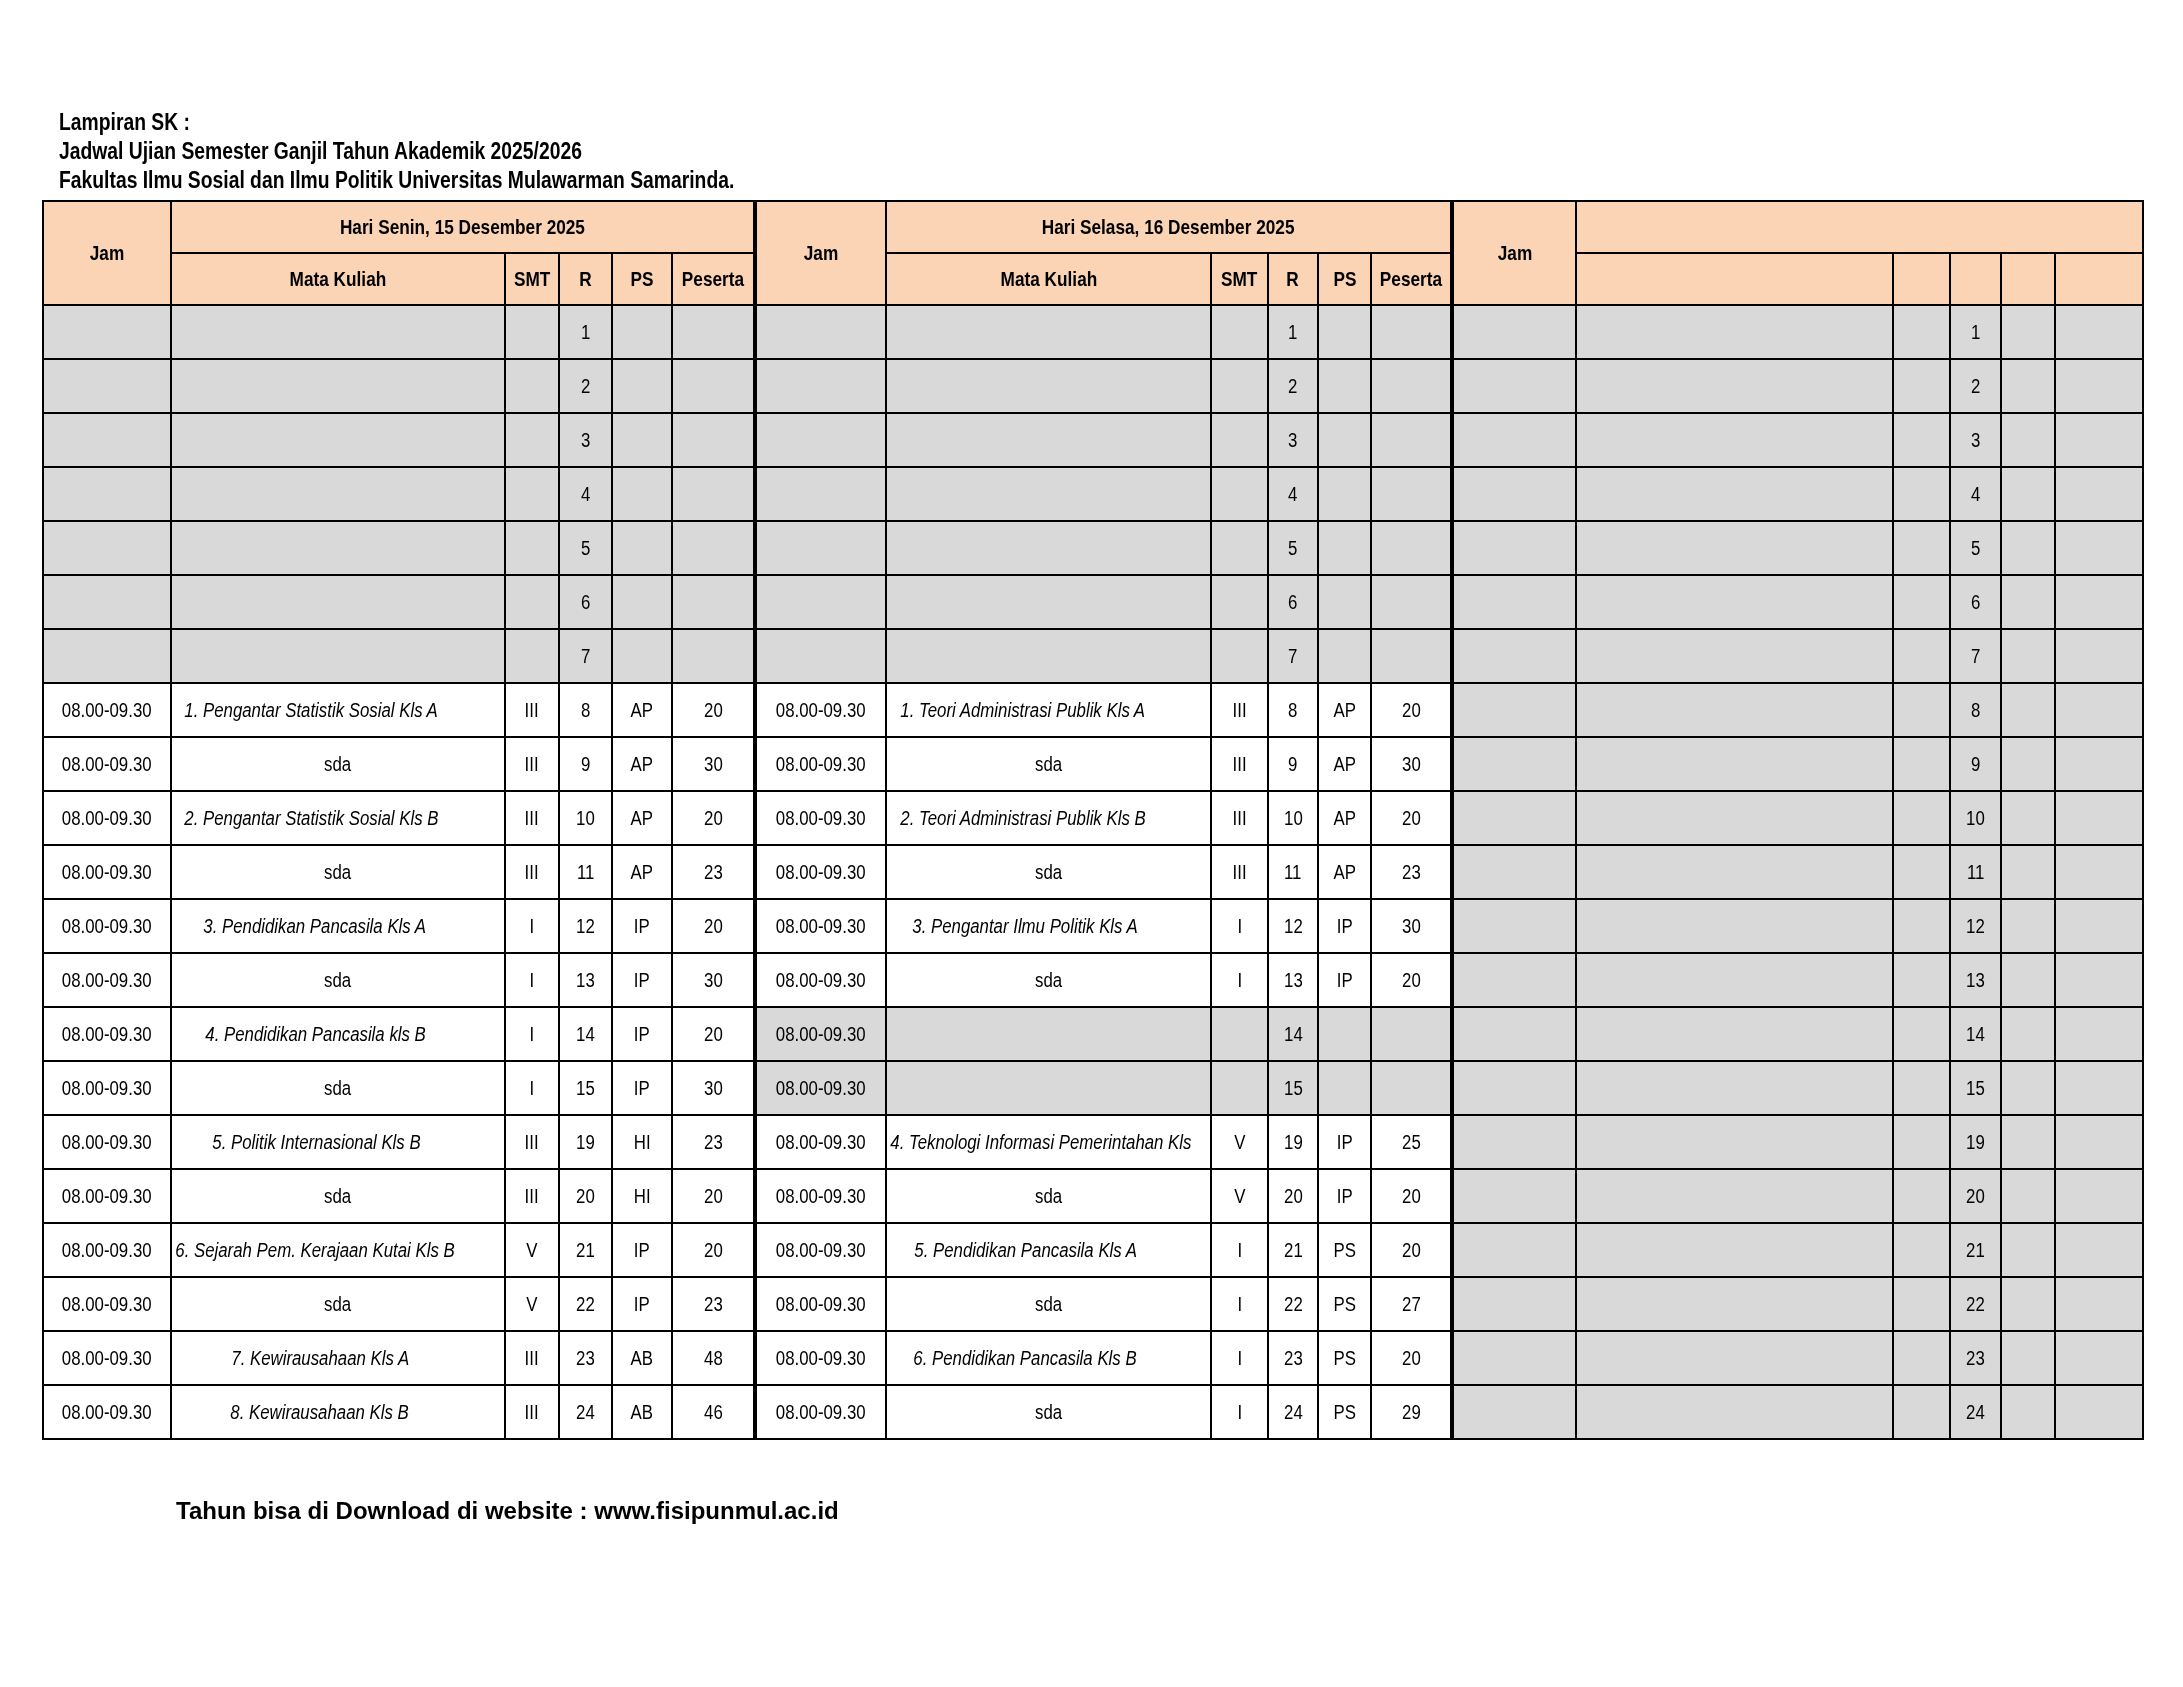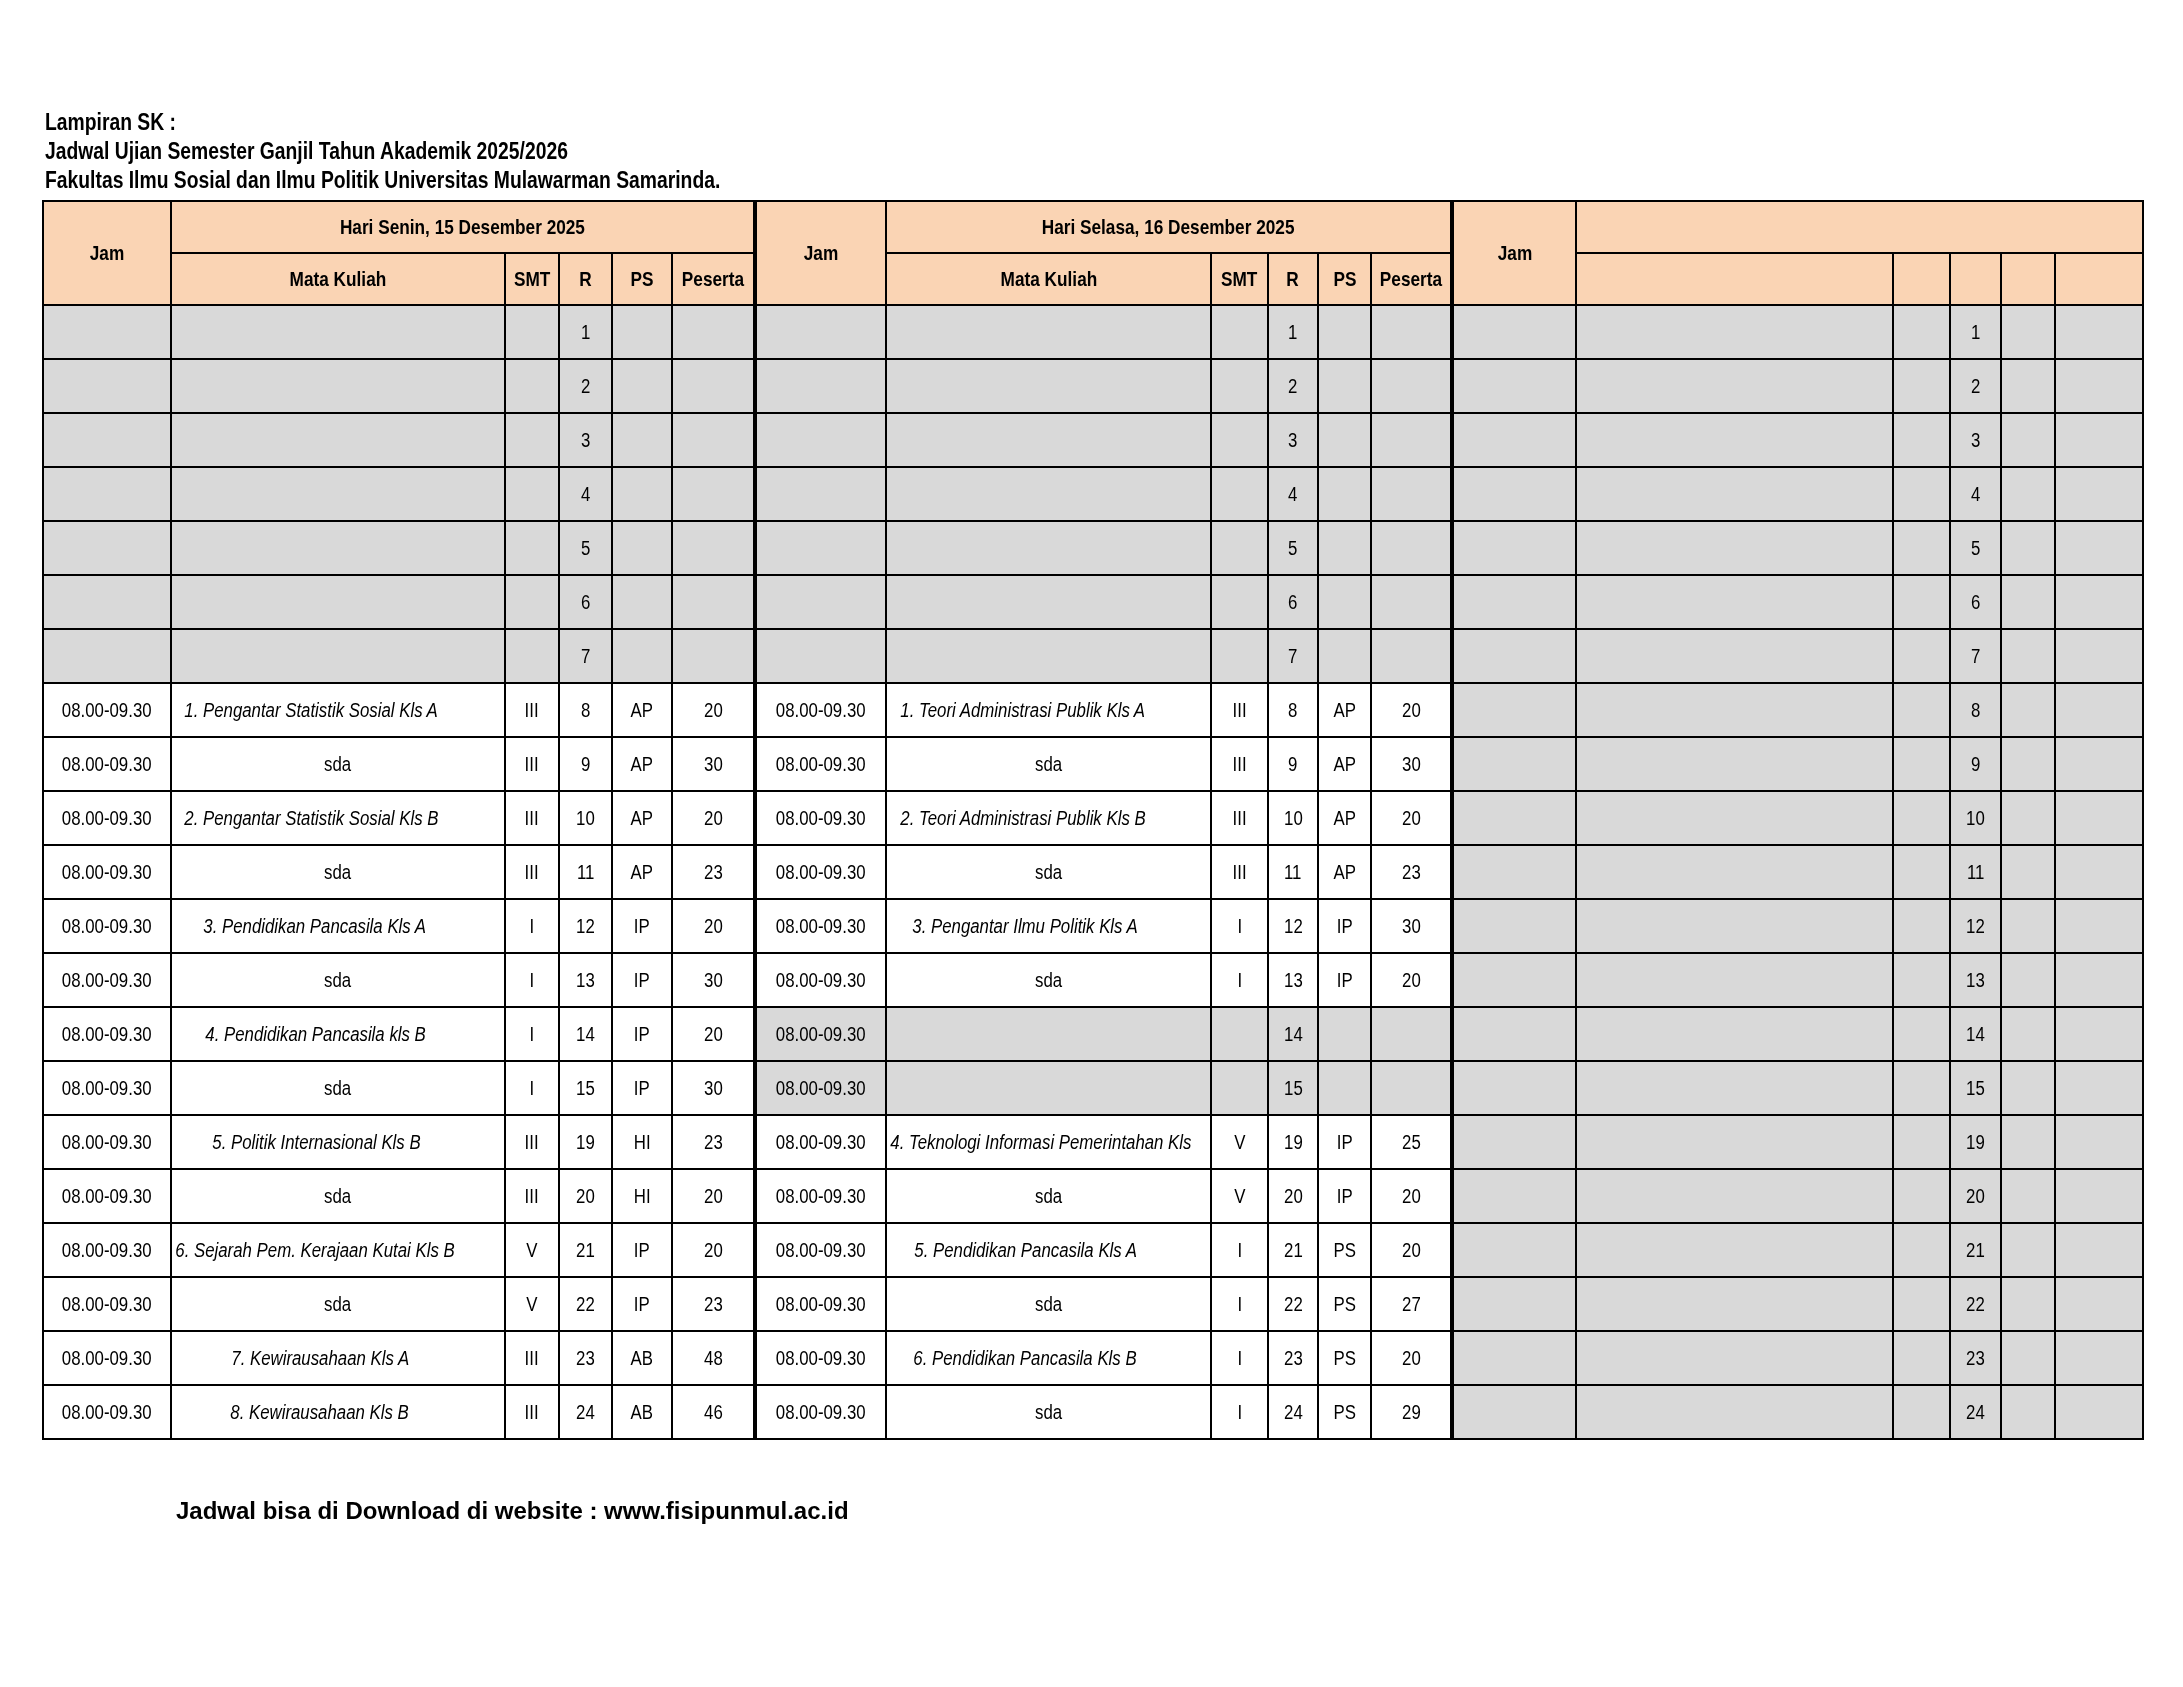--- a/index.html
+++ b/index.html
@@ -1,18 +1,18 @@
 <!DOCTYPE html>
 <html style="font-size:10.6px"><head>
 <meta charset="utf-8">
 <style>
   html, body { margin: 0; padding: 0; background: #ffffff; }
   body { width: 2183px; height: 1687px; position: relative; overflow: hidden;
          font-family: "Liberation Sans", sans-serif; color: #000; }
-  .titles { position: absolute; left: 45px; top: 108px; }
+  .titles { position: absolute; left: 59px; top: 108px; }
   .title-line { font-weight: bold; font-size: 23px; line-height: 29px; white-space: nowrap;
                 transform: scaleX(0.84); transform-origin: left center; }
   table.sched { position: absolute; left: 42px; top: 200px; border-collapse: collapse;
                 table-layout: fixed; width: 2101px; }
   table.sched td, table.sched th { border: 2px solid #000; padding: 0; overflow: hidden;
                 white-space: nowrap; text-align: center; vertical-align: middle; }
   table.sched th { background: #fad4b4; font-weight: bold; font-size: 21px; margin-top: 20px; }
   .hdr-top { height: 52px; }
   .hdr-bot { height: 52px; }
   table.sched tbody tr { height: 54px; }
@@ -499,14 +499,14 @@
         <td class="sep-left gray"><span class="nar"></span></td>
         <td class="gray"><span class="nar"></span></td>
         <td class="gray"><span class="nar"></span></td>
         <td class="gray"><span class="nar">24</span></td>
         <td class="gray"><span class="nar"></span></td>
         <td class="gray"><span class="nar"></span></td>
       </tr>
     </tbody>
 </table>
 
-<div class="footer">Jadwal bisa di Download di website : www.fisipunmul.ac.id</div>
+<div class="footer">Tahun bisa di Download di website : www.fisipunmul.ac.id</div>
 
 
 </body></html>

